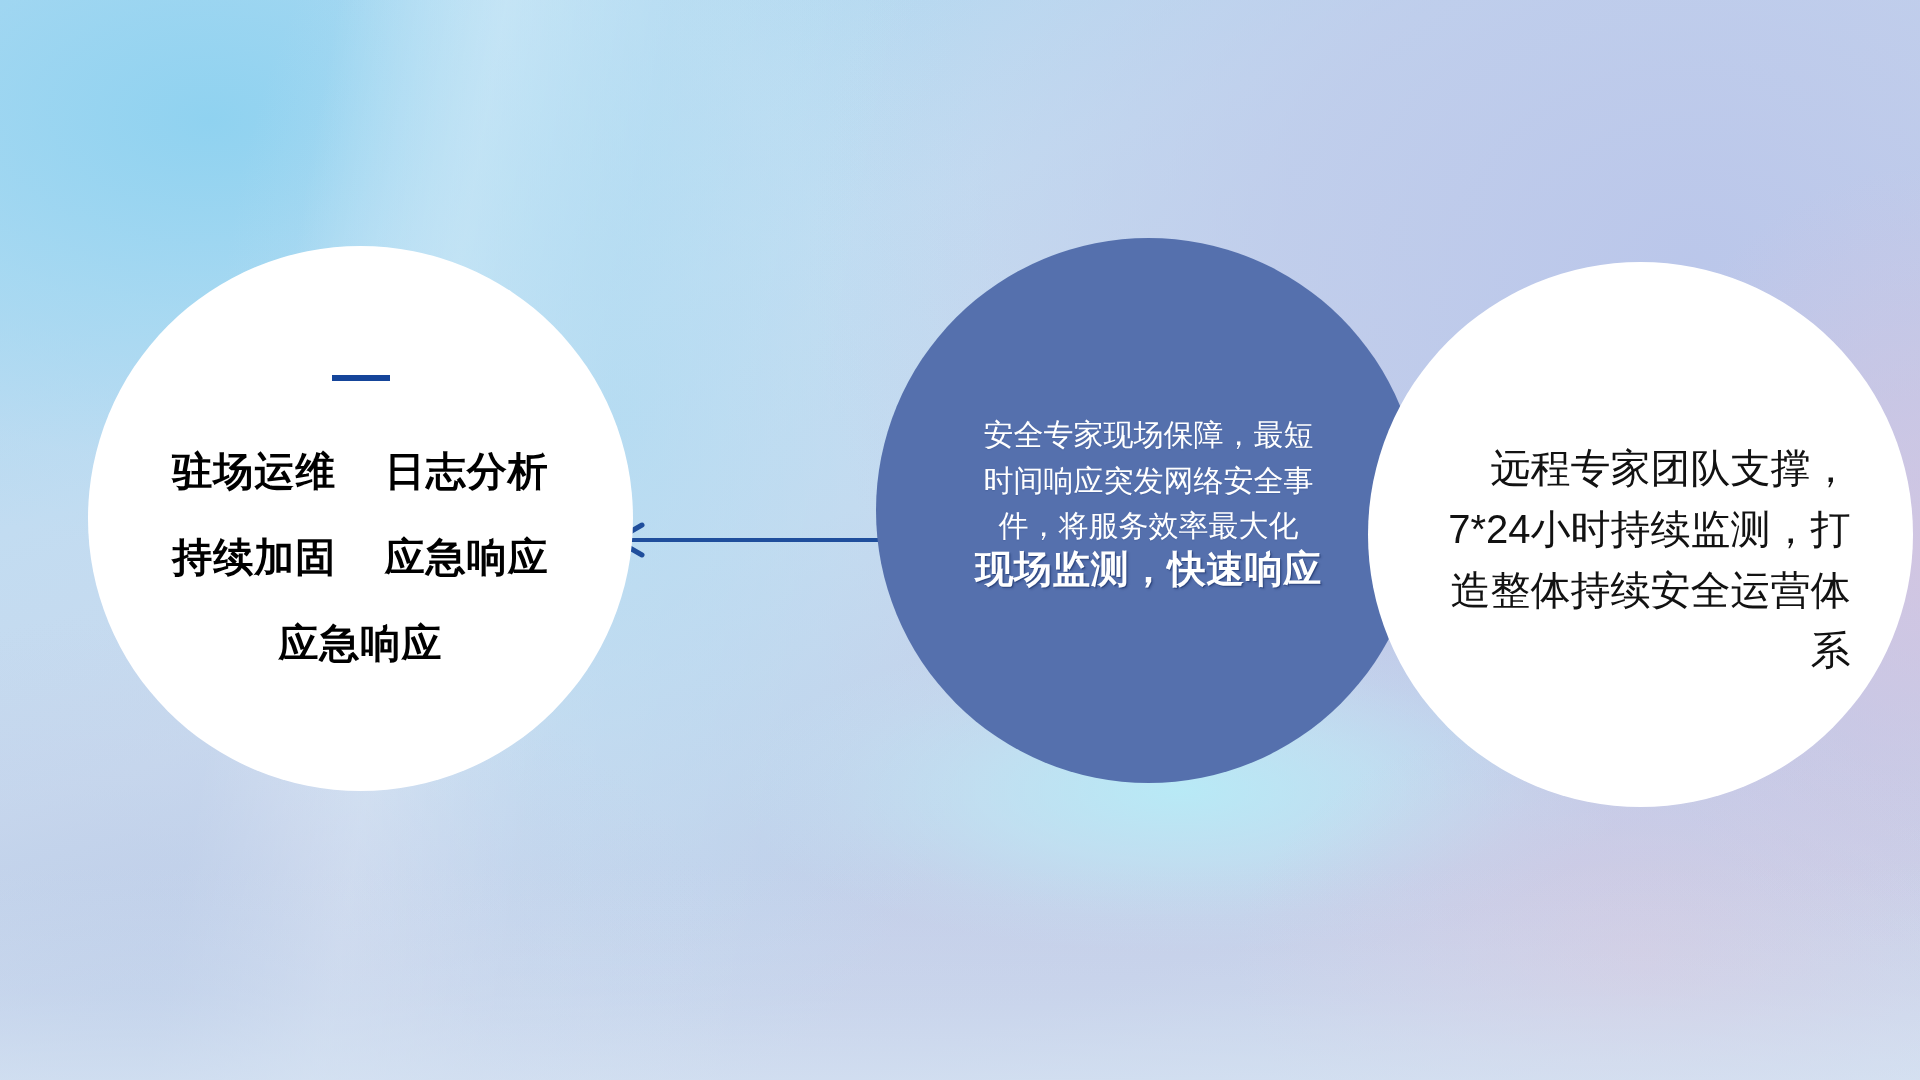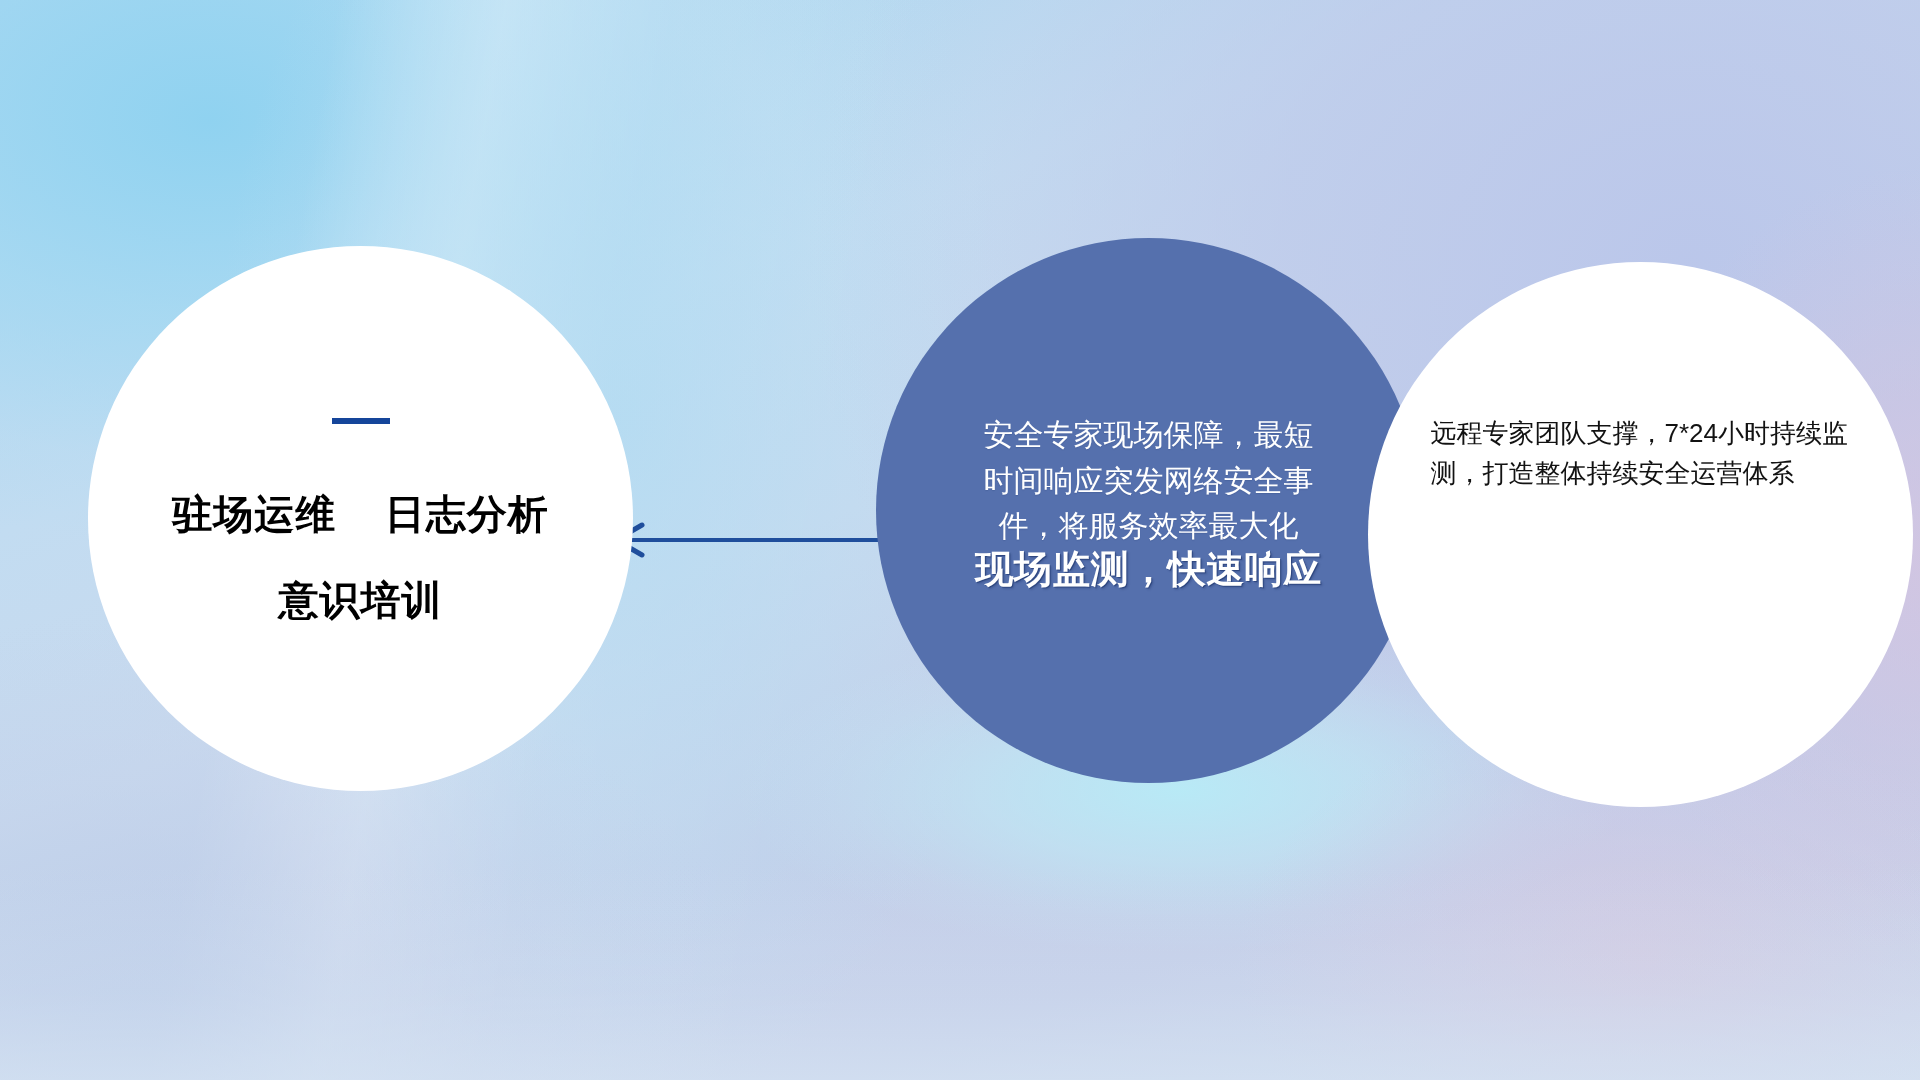--- a/index.html
+++ b/index.html
@@ -227,25 +227,25 @@
     color: #4264ae;
     font-weight: bold;
     font-size: 38px;
     line-height: 1.1;
     letter-spacing: 0.5px;
     white-space: nowrap;
     margin: 0;
   }
   #right-body {
     color: #121212;
-    font-size: 26px;
+    font-size: 40px;
     line-height: 1.52;
-    margin: 58px 0 0 0;
+    margin: 82px 0 0 0;
     width: 420px;
-    text-align: left;
+    text-align: right;
   }
 
   
   #arrow-connector {
     position: absolute;
     left: 600px;
     top: 520px;
     width: 300px;
     height: 40px;
   }
@@ -278,20 +278,21 @@
   <div class="circle" id="circle-right"></div>
 
   <div id="mid-content">
     <div id="mid-body">安全专家现场保障，最短时间响应突发网络安全事件，将服务效率最大化</div>
     <div id="mid-title">现场监测，快速响应</div>
   </div>
 
   <div id="left-content">
     <div id="left-divider"></div>
     <div class="left-line">驻场运维    日志分析</div>
-    <div class="left-line">意识培训</div>
+    <div class="left-line">持续加固    应急响应</div>
+    <div class="left-line">应急响应</div>
   </div>
 
   <div id="right-content">
     <div id="right-body">远程专家团队支撑，7*24小时持续监测，打造整体持续安全运营体系</div>
   </div>
 
 </div>
 
 </body></html>

